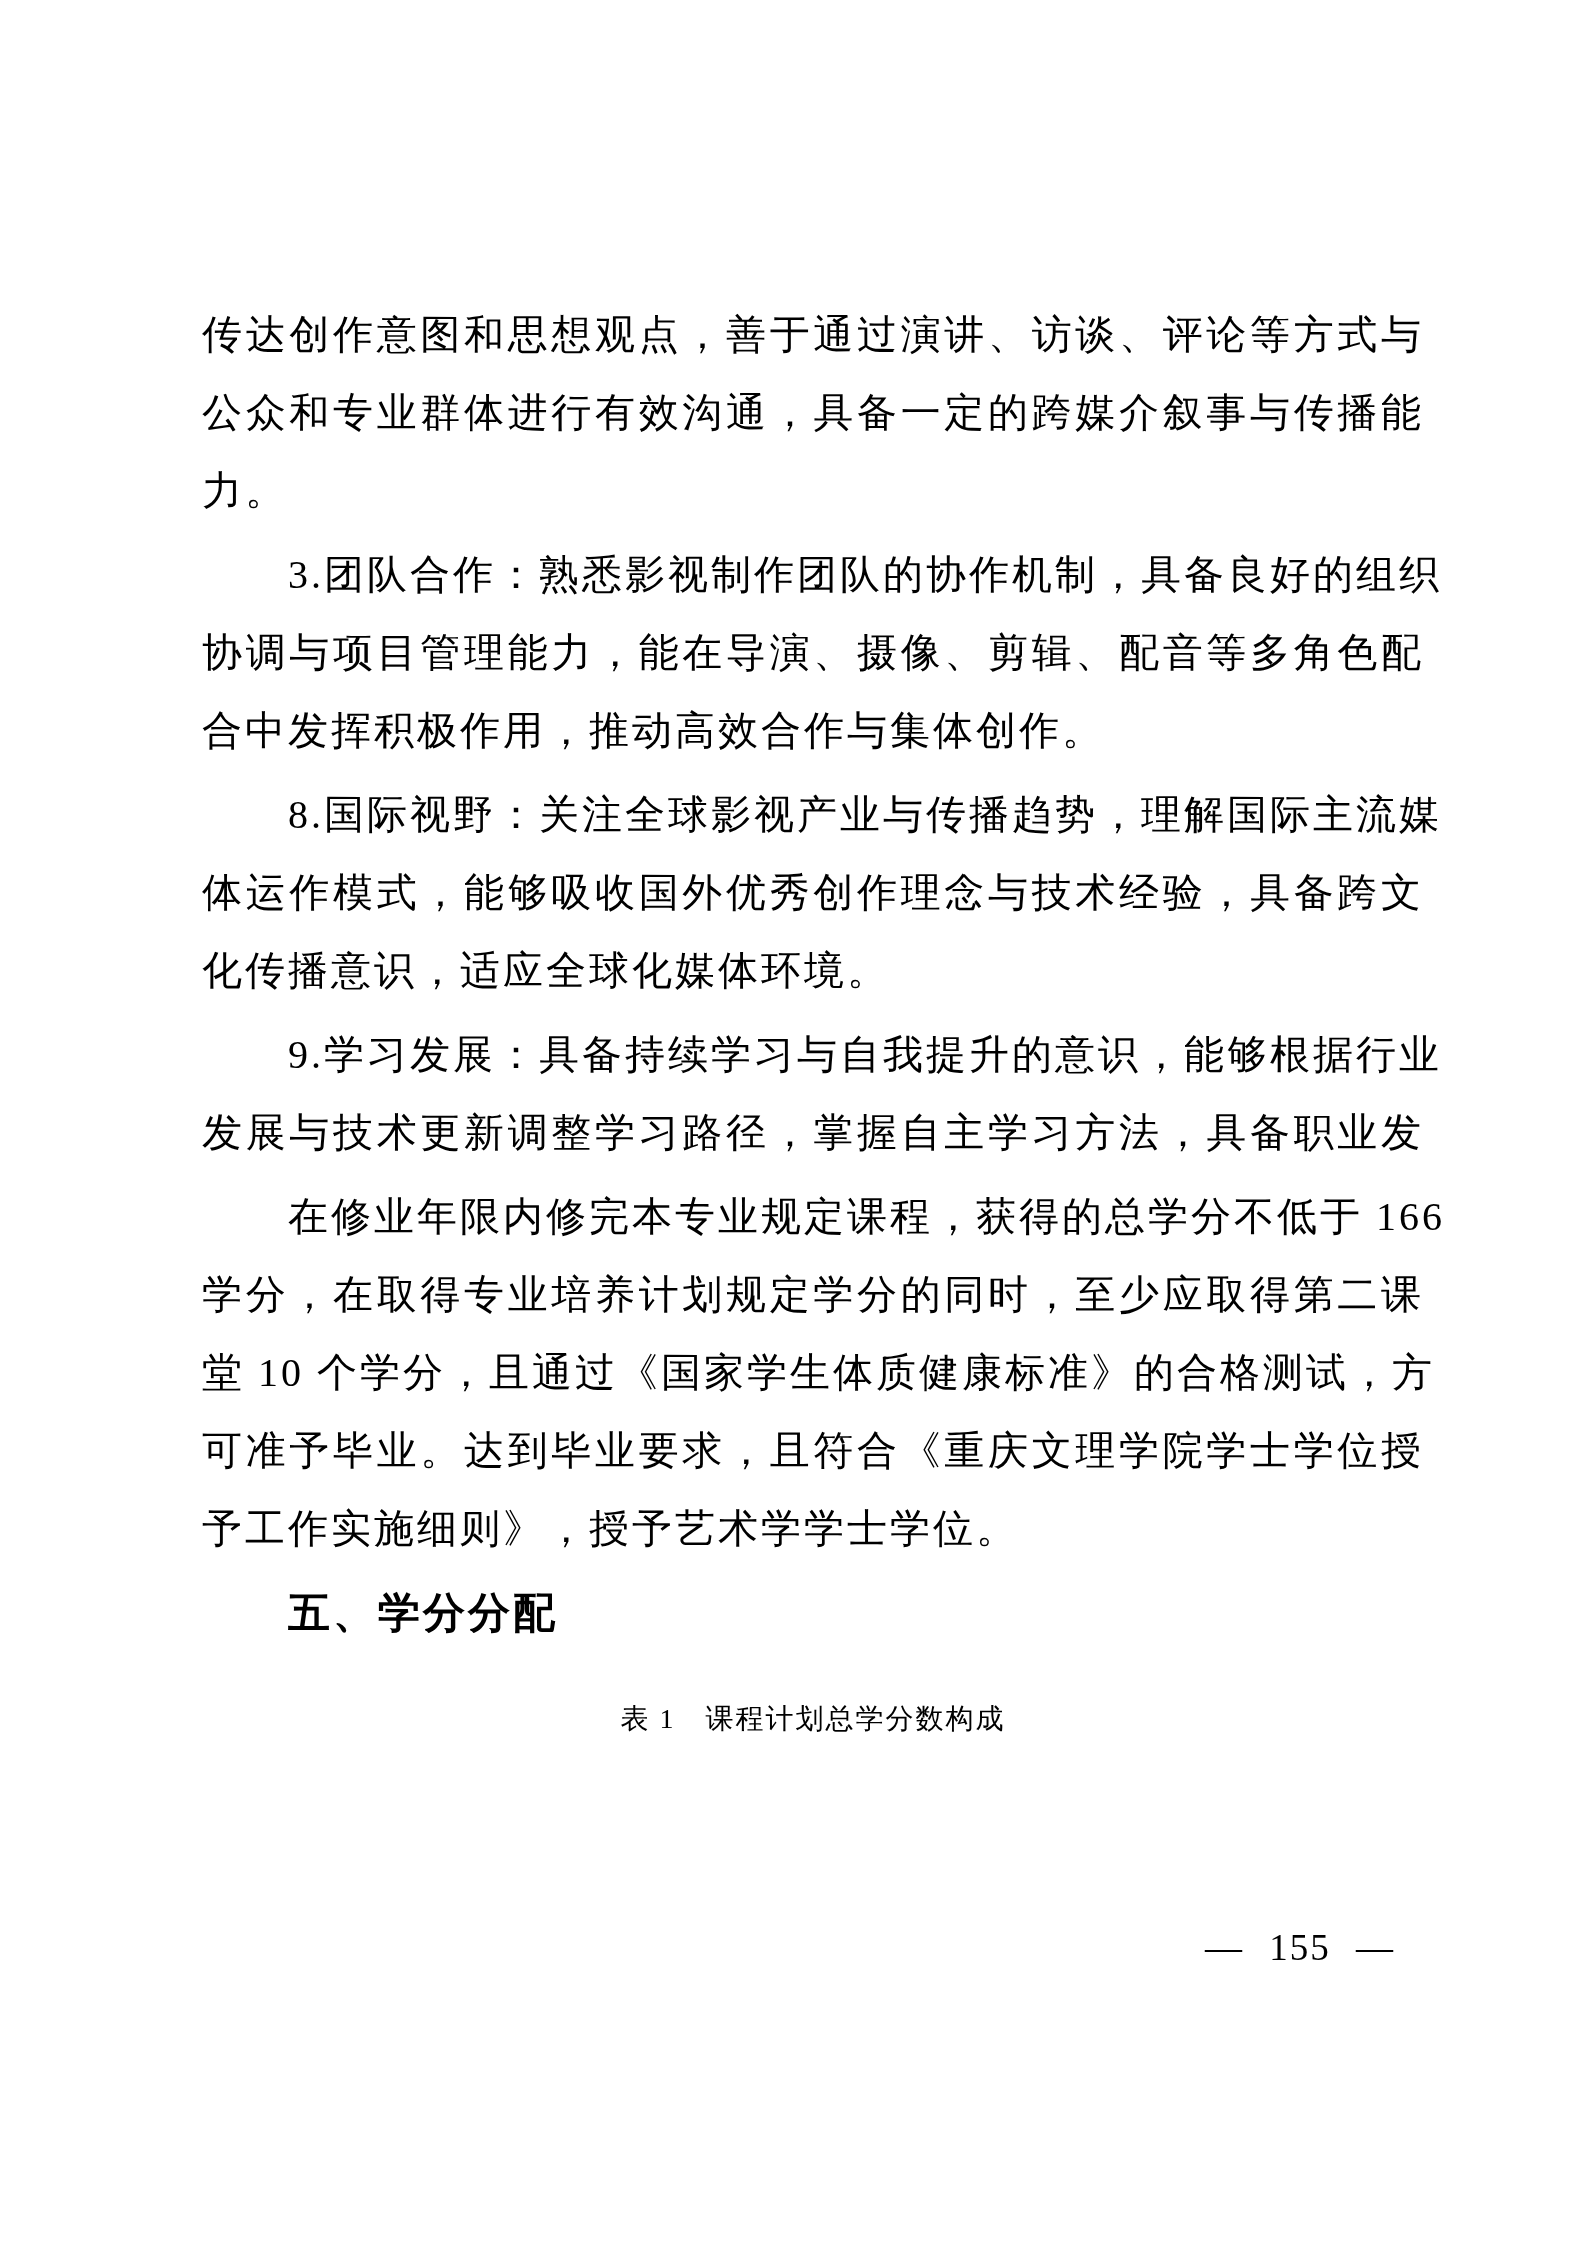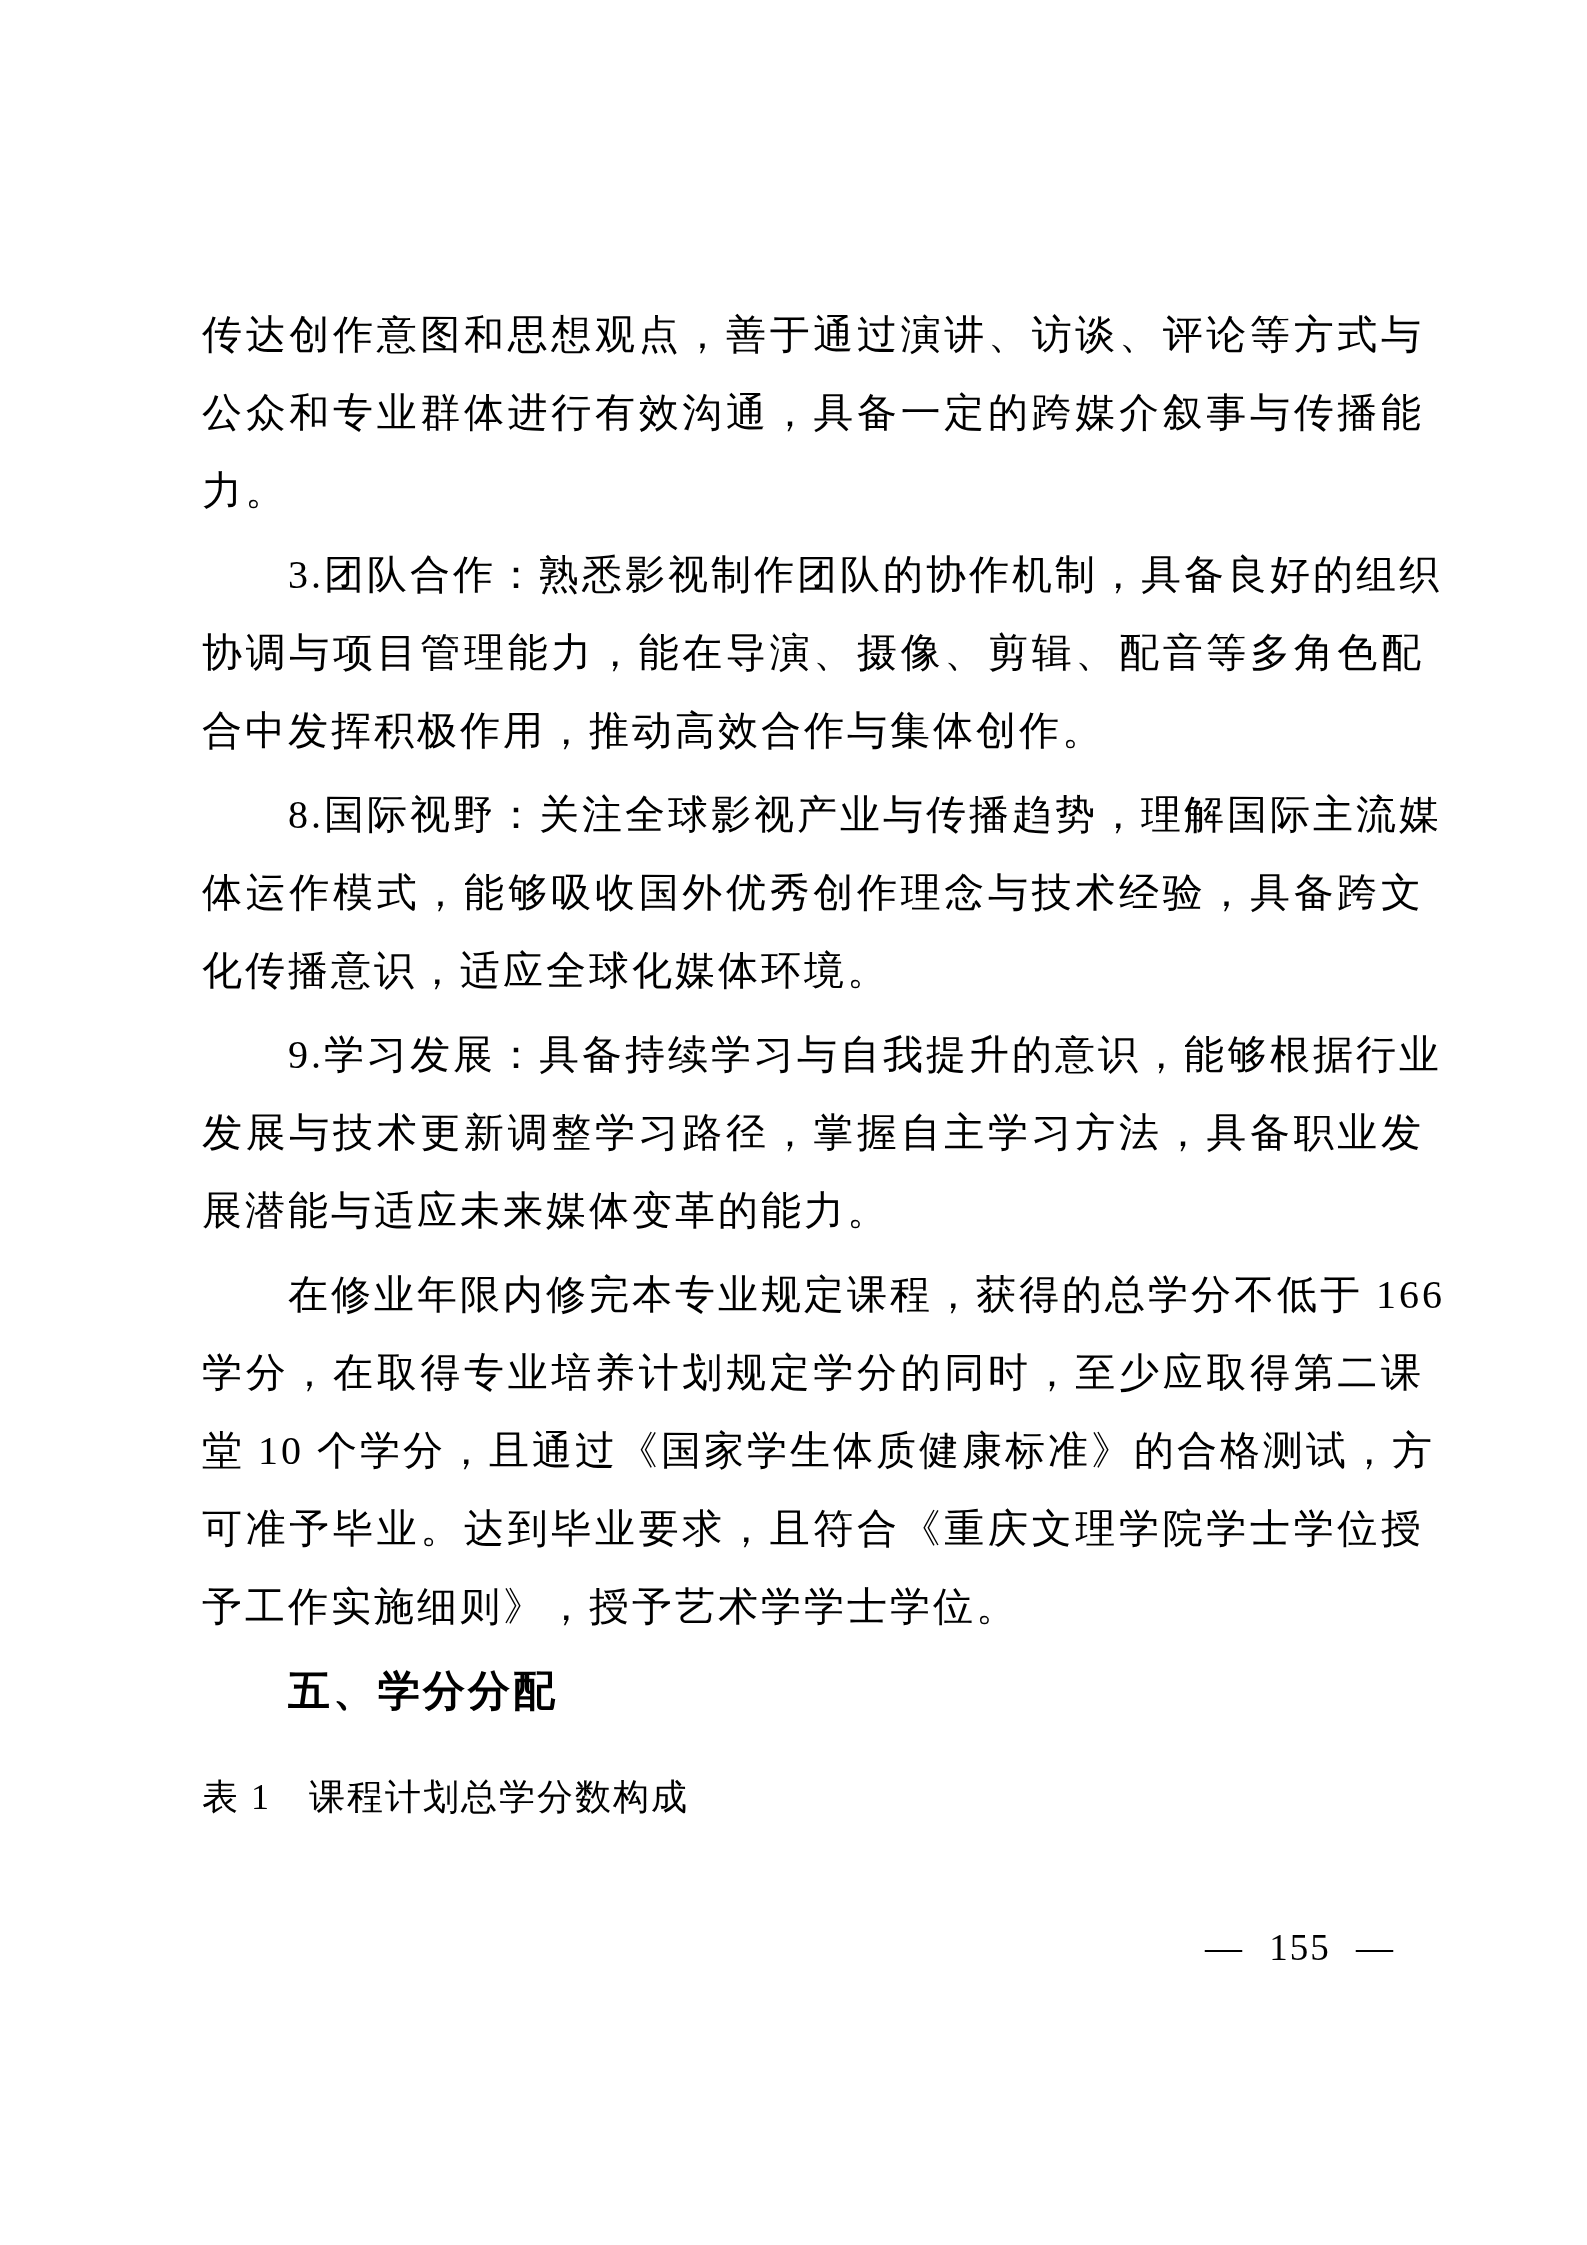--- a/index.html
+++ b/index.html
@@ -35,24 +35,24 @@
     margin-top:6px;
     font-family:"Liberation Sans","DejaVu Sans",sans-serif;
     font-weight:700;
     font-size:42px;
     line-height:78px;
     letter-spacing:3px;
     padding-left:86px;
   }
   .caption{
     margin-top:28px;
-    font-size:36px;
+    font-size:28px;
     line-height:78px;
     letter-spacing:2px;
-    text-align:left;
+    text-align:center;
     white-space:pre;
   }
   .page-number{
     position:absolute;
     top:1928px;
     right:192px;
     font-size:37px;
     line-height:40px;
     letter-spacing:2px;
     word-spacing:14px;
@@ -79,21 +79,20 @@
 
     <div class="para">
       <div class="bline indent">8.国际视野：关注全球影视产业与传播趋势，理解国际主流媒</div>
       <div class="bline">体运作模式，能够吸收国外优秀创作理念与技术经验，具备跨文</div>
       <div class="bline last">化传播意识，适应全球化媒体环境。</div>
     </div>
 
     <div class="para">
       <div class="bline indent">9.学习发展：具备持续学习与自我提升的意识，能够根据行业</div>
       <div class="bline">发展与技术更新调整学习路径，掌握自主学习方法，具备职业发</div>
-      <div class="bline last">展潜能与适应未来媒体变革的能力。</div>
     </div>
 
 
     <div class="para">
       <div class="bline indent">在修业年限内修完本专业规定课程，获得的总学分不低于 166</div>
       <div class="bline">学分，在取得专业培养计划规定学分的同时，至少应取得第二课</div>
       <div class="bline">堂 10 个学分，且通过《国家学生体质健康标准》的合格测试，方</div>
       <div class="bline">可准予毕业。达到毕业要求，且符合《重庆文理学院学士学位授</div>
       <div class="bline last">予工作实施细则》，授予艺术学学士学位。</div>
     </div>

